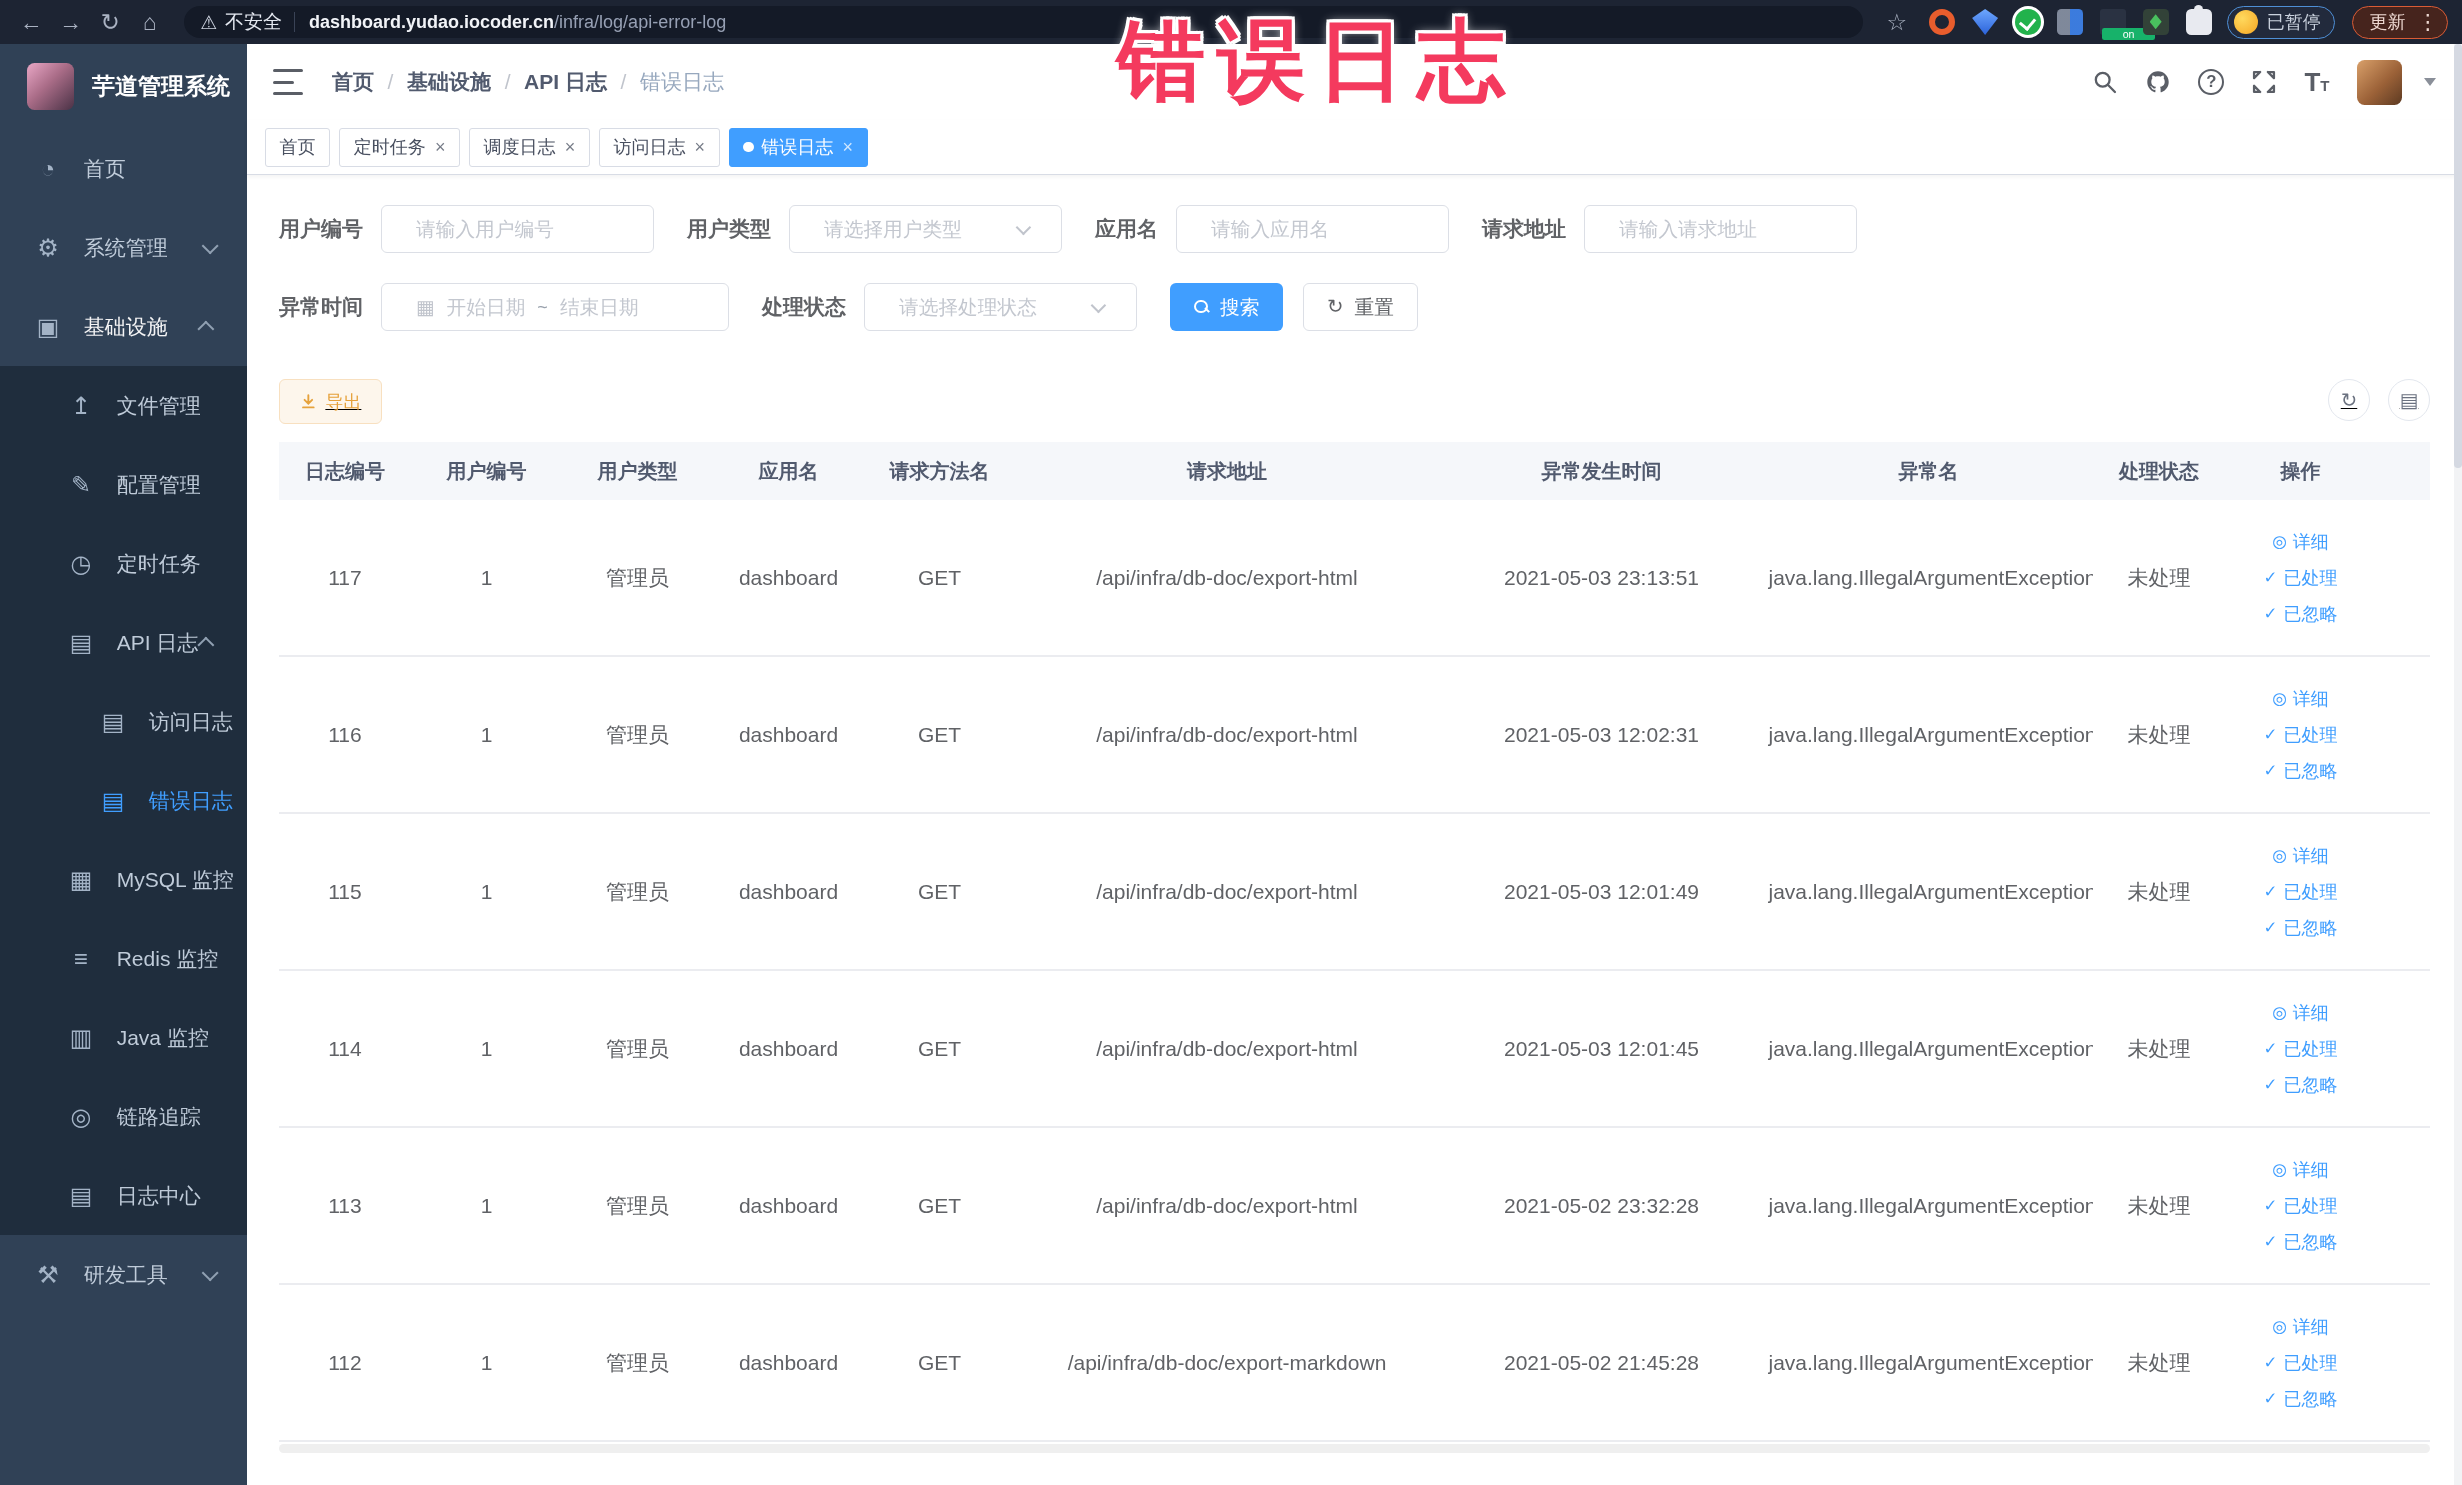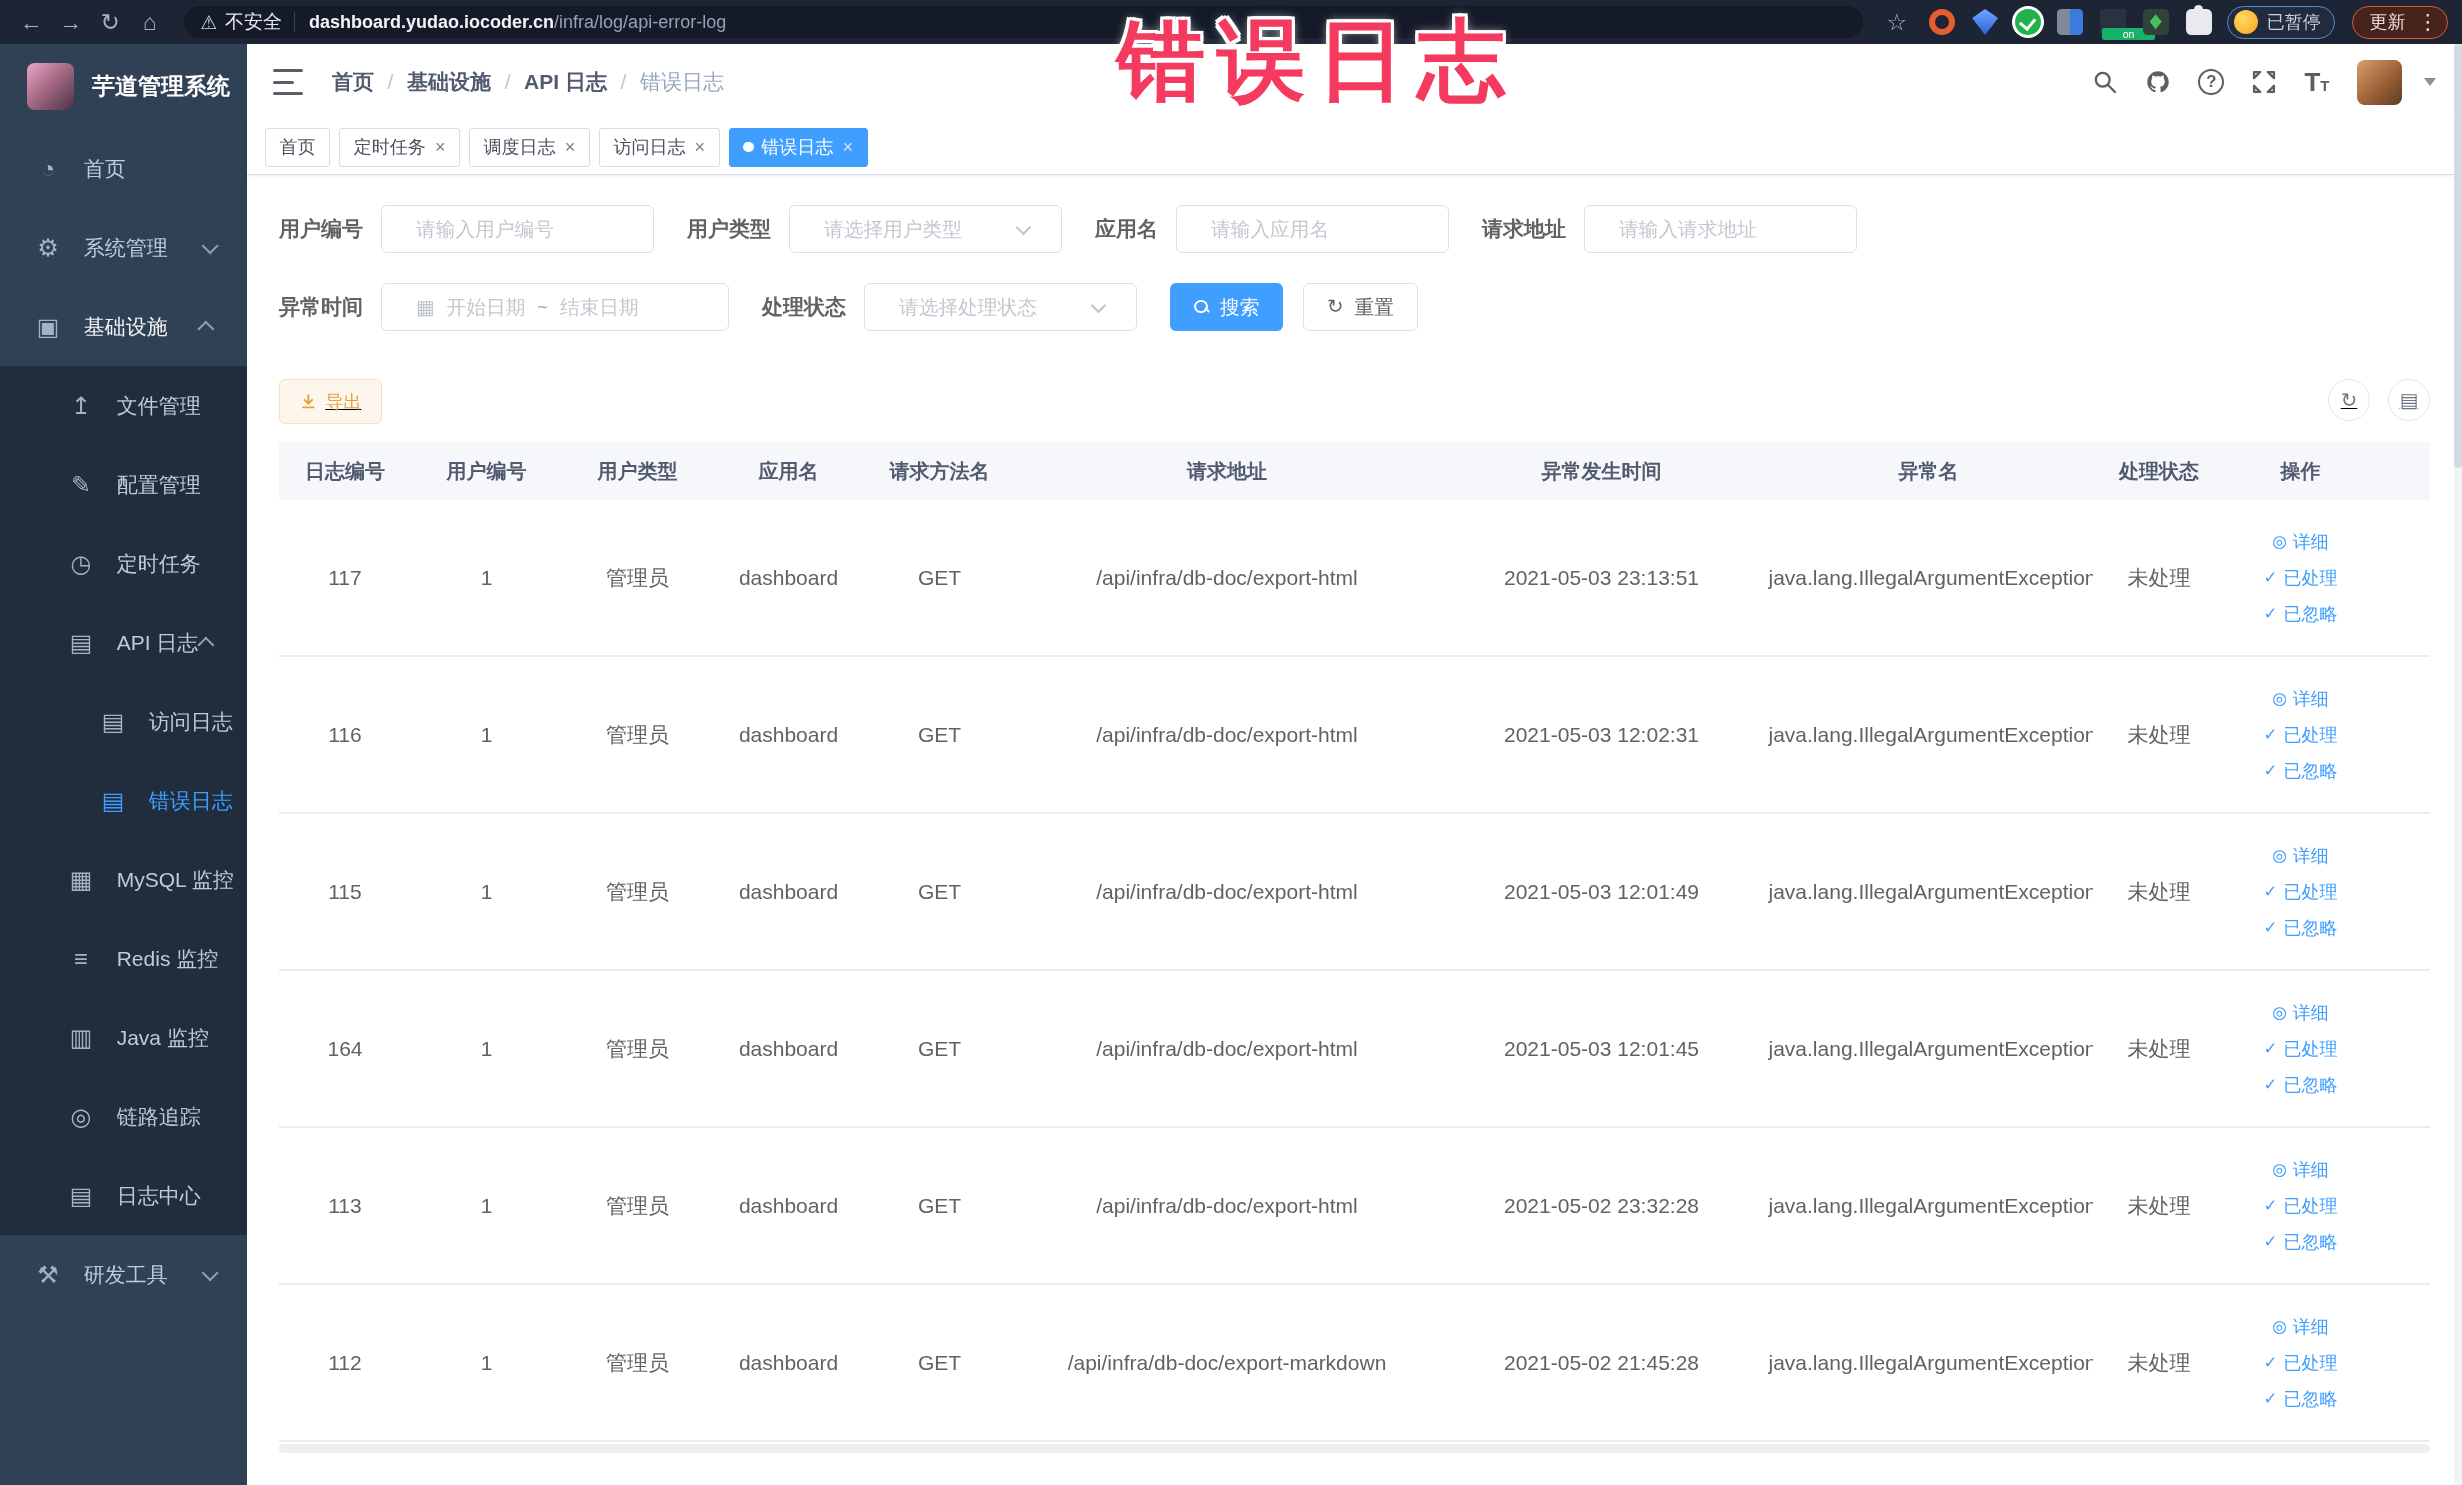--- a/index.html
+++ b/index.html
@@ -422,21 +422,21 @@
               <div class="td col-6">2021-05-03 12:01:49</div>
               <div class="td col-7">java.lang.IllegalArgumentException</div>
               <div class="td col-8">未处理</div>
               <div class="td col-9 actions">
                 <span class="action"><span class="action-icon">◎</span>详细</span>
                 <span class="action"><span class="action-icon">✓</span>已处理</span>
                 <span class="action"><span class="action-icon">✓</span>已忽略</span>
               </div>
             </div>
             <div class="trow">
-              <div class="td col-0">164</div>
+              <div class="td col-0">114</div>
               <div class="td col-1">1</div>
               <div class="td col-2">管理员</div>
               <div class="td col-3">dashboard</div>
               <div class="td col-4">GET</div>
               <div class="td col-5">/api/infra/db-doc/export-html</div>
               <div class="td col-6">2021-05-03 12:01:45</div>
               <div class="td col-7">java.lang.IllegalArgumentException</div>
               <div class="td col-8">未处理</div>
               <div class="td col-9 actions">
                 <span class="action"><span class="action-icon">◎</span>详细</span>

